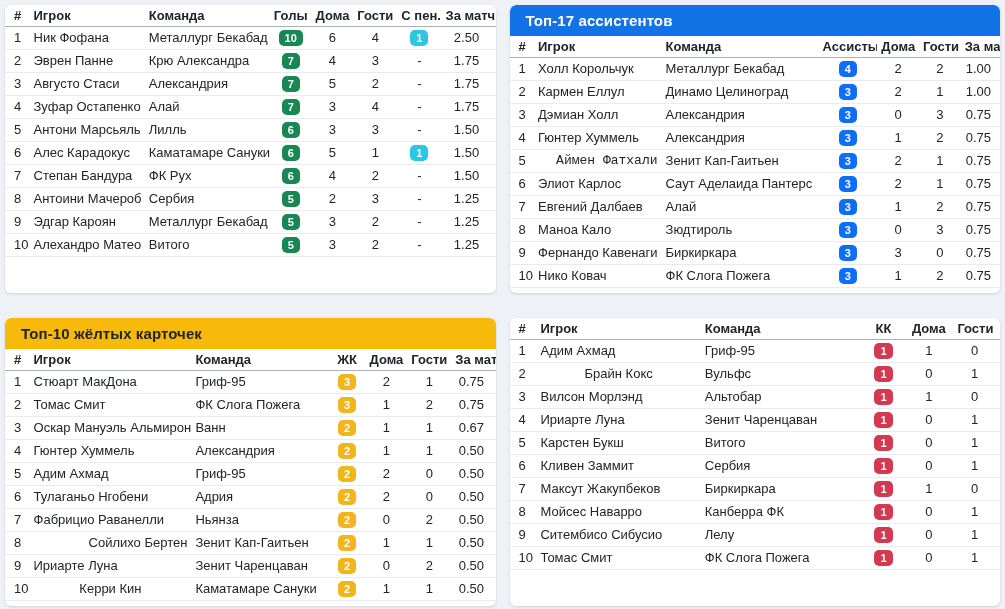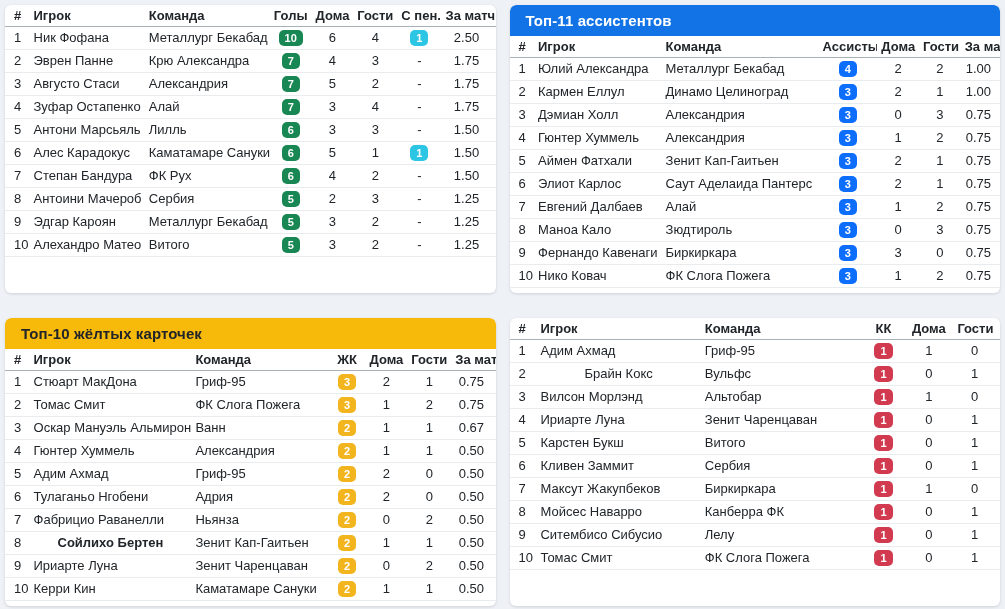--- a/index.html
+++ b/index.html
@@ -189,38 +189,38 @@
             <td style="text-align: center;">2</td>
             <td style="text-align: center;">-</td>
             <td style="text-align: center;">1.25</td>
           </tr>
         </tbody>
     </table>
   </section>
 
   <section class="card">
     <header class="card-header" style="background: rgb(18, 115, 230); color: rgb(255, 255, 255);">
-      <h2>Топ-11 ассистентов</h2>
+      <h2>Топ-17 ассистентов</h2>
     </header>
     <table>
       <thead>
           <tr>
             <th style="text-align: left; width: 5%;">#</th>
             <th style="text-align: left; width: 26%;">Игрок</th>
             <th style="text-align: left; width: 32%;">Команда</th>
             <th style="text-align: center; width: 12%;">Ассисты</th>
             <th style="text-align: center; width: 8.5%;">Дома</th>
             <th style="text-align: center; width: 8.5%;">Гости</th>
             <th style="text-align: center; width: 8%;">За матч</th>
           </tr>
         </thead>
       <tbody>
           <tr>
             <td style="text-align: left;">1</td>
-            <td style="text-align: left;">Юлий Александра</td>
+            <td style="text-align: left;">Холл Корольчук</td>
             <td style="text-align: left;">Металлург Бекабад</td>
             <td style="text-align: center;"><span class="badge" style="background: rgb(13, 110, 253);">4</span></td>
             <td style="text-align: center;">2</td>
             <td style="text-align: center;">2</td>
             <td style="text-align: center;">1.00</td>
           </tr>
           <tr>
             <td style="text-align: left;">2</td>
             <td style="text-align: left;">Кармен Еллул</td>
             <td style="text-align: left;">Динамо Целиноград</td>
@@ -242,21 +242,21 @@
             <td style="text-align: left;">4</td>
             <td style="text-align: left;">Гюнтер Хуммель</td>
             <td style="text-align: left;">Александрия</td>
             <td style="text-align: center;"><span class="badge" style="background: rgb(13, 110, 253);">3</span></td>
             <td style="text-align: center;">1</td>
             <td style="text-align: center;">2</td>
             <td style="text-align: center;">0.75</td>
           </tr>
           <tr>
             <td style="text-align: left;">5</td>
-            <td style="text-align: left;">Аймен Фатхали</td>
+            <td style="text-align: right; font-family: Liberation Mono, monospace;">Аймен Фатхали</td>
             <td style="text-align: left;">Зенит Кап-Гаитьен</td>
             <td style="text-align: center;"><span class="badge" style="background: rgb(13, 110, 253);">3</span></td>
             <td style="text-align: center;">2</td>
             <td style="text-align: center;">1</td>
             <td style="text-align: center;">0.75</td>
           </tr>
           <tr>
             <td style="text-align: left;">6</td>
             <td style="text-align: left;">Элиот Карлос</td>
             <td style="text-align: left;">Саут Аделаида Пантерс</td>
@@ -380,39 +380,39 @@
             <td style="text-align: left;">7</td>
             <td style="text-align: left;">Фабрицио Раванелли</td>
             <td style="text-align: left;">Ньянза</td>
             <td style="text-align: center;"><span class="badge" style="background: rgb(243, 181, 30);">2</span></td>
             <td style="text-align: center;">0</td>
             <td style="text-align: center;">2</td>
             <td style="text-align: center;">0.50</td>
           </tr>
           <tr>
             <td style="text-align: left;">8</td>
-            <td style="text-align: center; font-weight: bold;">Сойлихо Бертен</td>
+            <td style="text-align: right;">Сойлихо Бертен</td>
             <td style="text-align: left;">Зенит Кап-Гаитьен</td>
             <td style="text-align: center;"><span class="badge" style="background: rgb(243, 181, 30);">2</span></td>
             <td style="text-align: center;">1</td>
             <td style="text-align: center;">1</td>
             <td style="text-align: center;">0.50</td>
           </tr>
           <tr>
             <td style="text-align: left;">9</td>
             <td style="text-align: left;">Ириарте Луна</td>
             <td style="text-align: left;">Зенит Чаренцаван</td>
             <td style="text-align: center;"><span class="badge" style="background: rgb(243, 181, 30);">2</span></td>
             <td style="text-align: center;">0</td>
             <td style="text-align: center;">2</td>
             <td style="text-align: center;">0.50</td>
           </tr>
           <tr>
             <td style="text-align: left;">10</td>
-            <td style="text-align: left;">Керри Кин</td>
+            <td style="text-align: center;">Керри Кин</td>
             <td style="text-align: left;">Каматамаре Сануки</td>
             <td style="text-align: center;"><span class="badge" style="background: rgb(243, 181, 30);">2</span></td>
             <td style="text-align: center;">1</td>
             <td style="text-align: center;">1</td>
             <td style="text-align: center;">0.50</td>
           </tr>
         </tbody>
     </table>
   </section>
 

